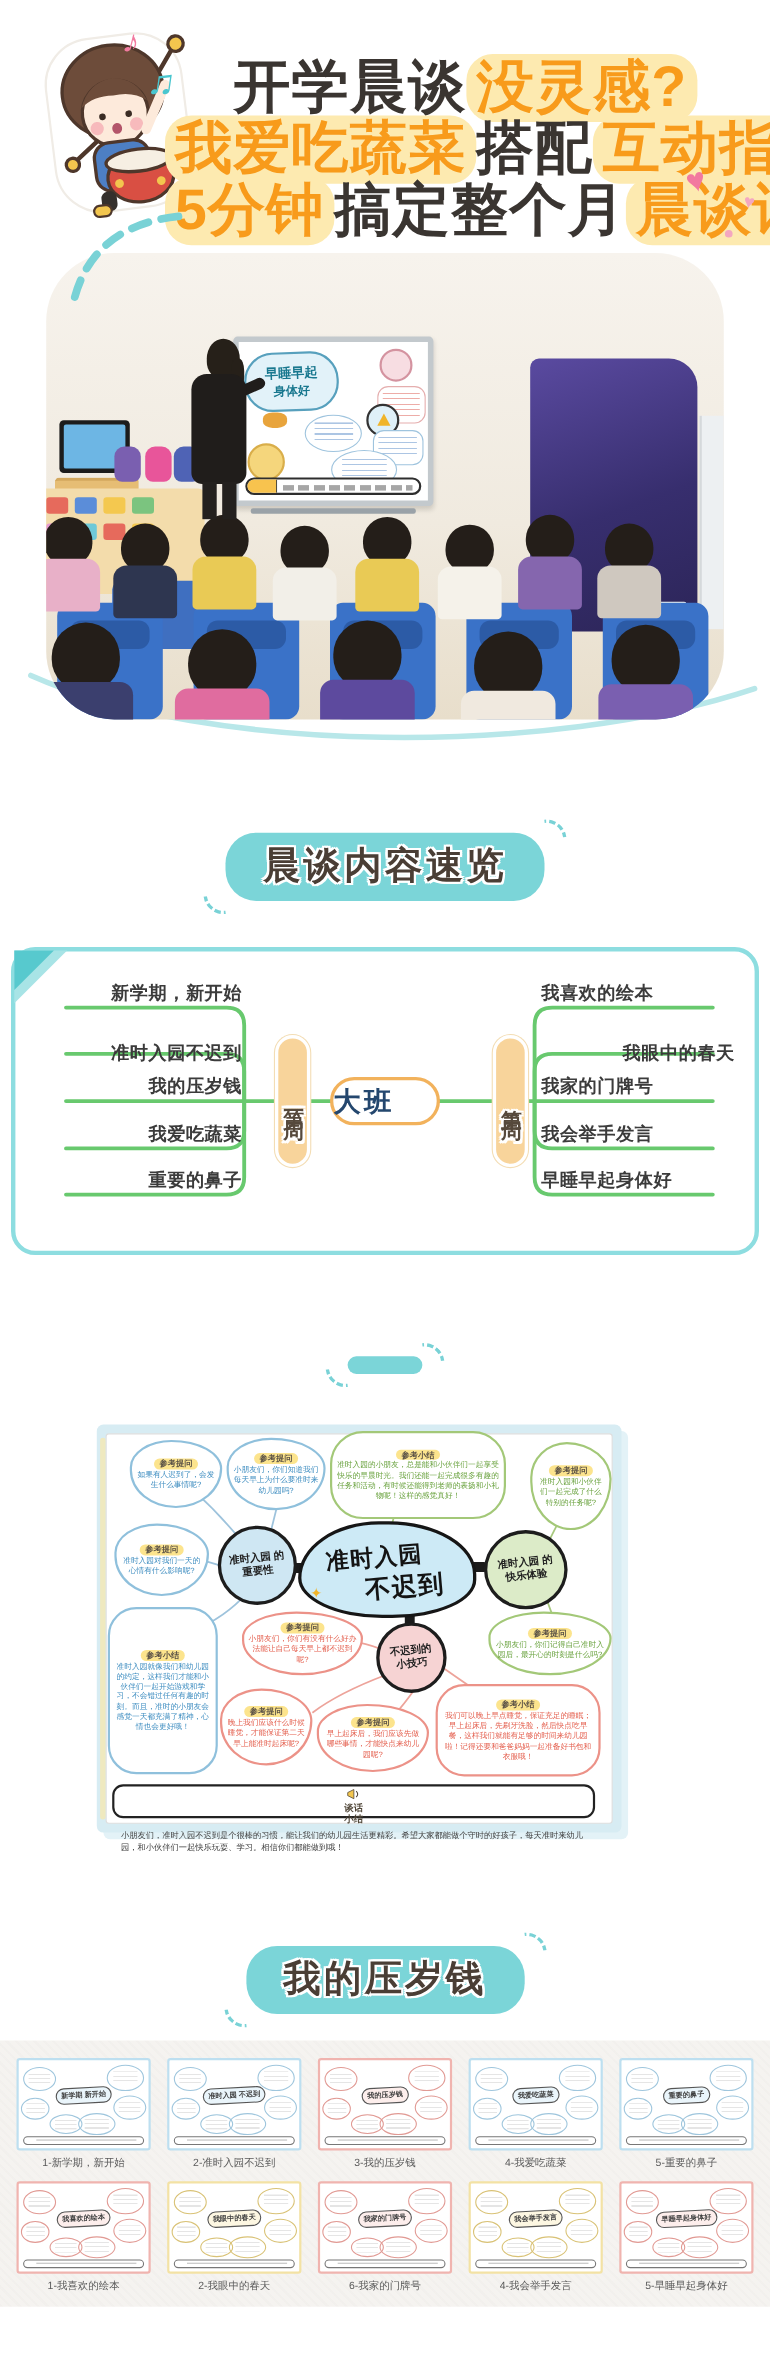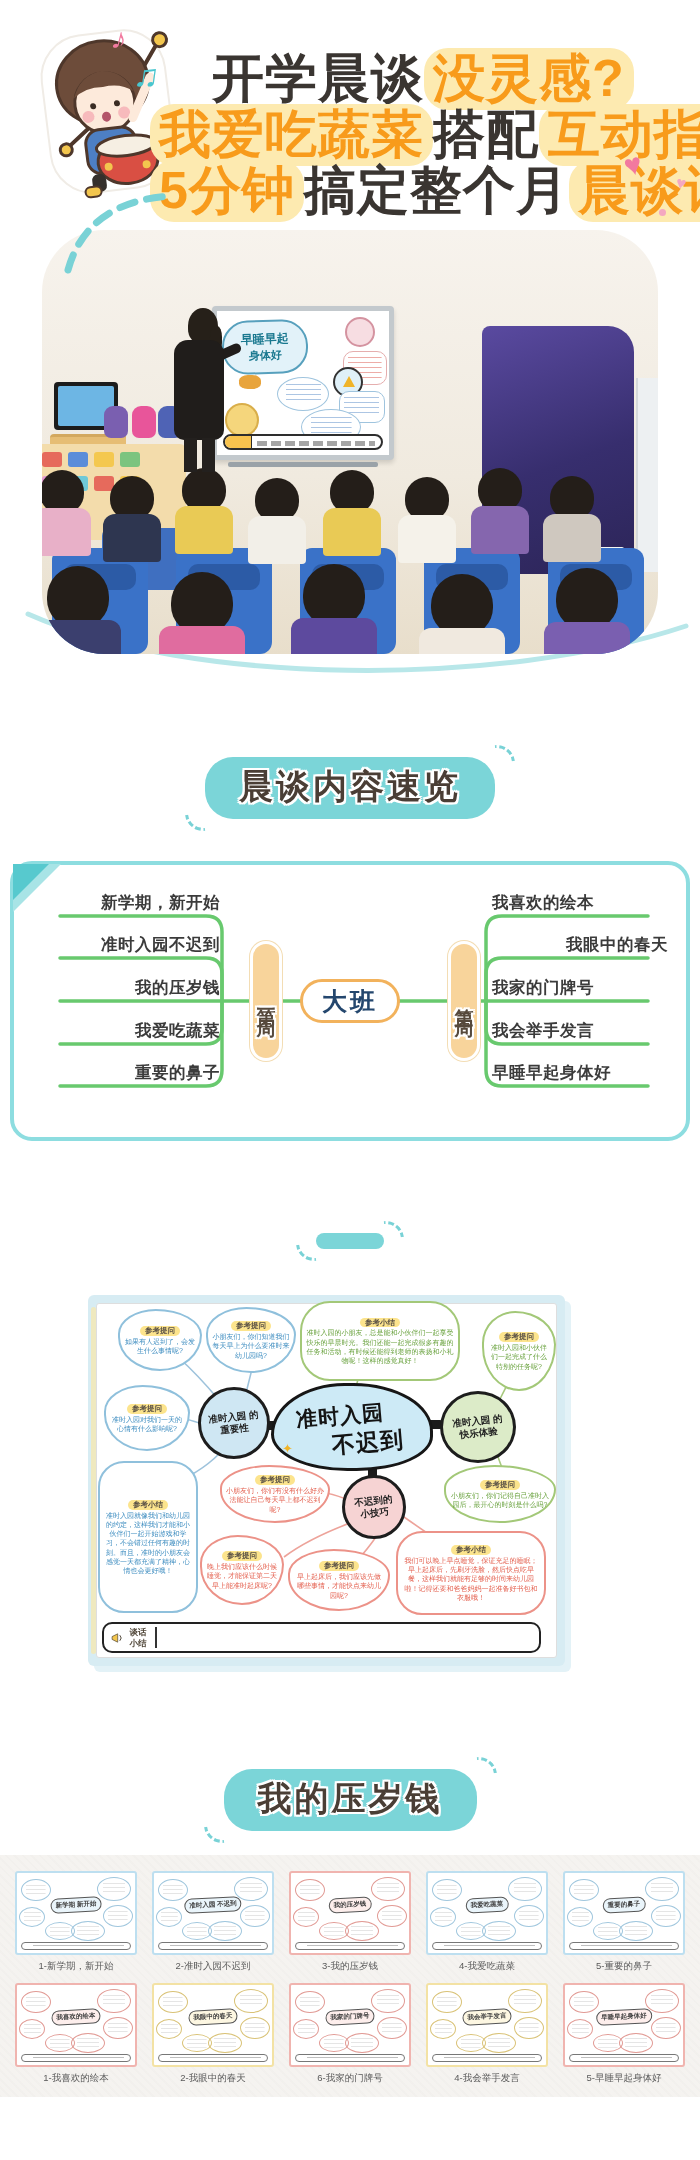--- a/index.html
+++ b/index.html
@@ -96,27 +96,27 @@
   .arc-r { right:-20px; top:-12px; transform:rotate(218deg); }
 
   
   .mindcard { position:relative; margin:42px 10px 0; height:280px; background:#fff; border:4px solid #8ddde0; border-radius:22px; }
   .fold1 { position:absolute; left:-1px; top:-1px; width:0; height:0; border-top:48px solid #a8e4e6; border-right:48px solid transparent; }
   .fold2 { position:absolute; left:-1px; top:-1px; width:0; height:0; border-top:36px solid #57c9ce; border-right:36px solid transparent; }
   .mm-svg { position:absolute; left:0; top:0; width:100%; height:100%; }
   .topic { position:absolute; font-size:16.5px; font-weight:600; color:#3b3b3b; letter-spacing:.5px; white-space:nowrap; }
   .tl { left:40px; width:166px; text-align:right; }
   .tr { left:478px; width:176px; text-align:left; }
-  .ty1 { top:27px; } .ty2 { top:69px;text-align:right; } .ty3 { top:112px; } .ty4 { top:155px; } .ty5 { top:197px; }
+  .ty1 { top:27px; } .ty2 { top:82px;text-align:right; } .ty3 { top:112px; } .ty4 { top:155px; } .ty5 { top:197px; }
   .wpill { position:absolute; top:76px; width:32px; height:120px; background:#f8d49b; border:3px solid #fff; border-radius:18px;
     box-shadow:0 0 0 1px #f3ddb4; display:flex; align-items:center; justify-content:center; }
   .wpill span { writing-mode:vertical-rl; font-size:19px; font-weight:bold; color:#56493c; letter-spacing:5px; }
   .wp-l { left:236px; } .wp-r { left:434px; }
   .cnode { position:absolute; left:286px; top:114px; width:100px; height:44px; background:#fff; border:3px solid #f2b25c; border-radius:24px;
-    display:flex; align-items:center; justify-content:center; }
+    display:flex; align-items:center; }
   .cnode span { font-size:25px; font-weight:bold; color:#24476e; letter-spacing:3px; }
 
   
   .poster { position:relative; margin:46px 0 0 88px; width:477px; height:371px; background:#d7ecf3; border-radius:6px;
     box-shadow:6px 6px 0 #e3f2f7; }
   .poster .paper { position:absolute; inset:8px; background:#fff; border:1px solid #dedede; border-radius:3px; }
   .poster .ystrip { position:absolute; left:3px; top:12px; bottom:12px; width:5px; background:#efe9bf; border-radius:3px; }
   .pk-svg { position:absolute; inset:0; width:100%; height:100%; z-index:1; }
   .bub { position:absolute; z-index:2; background:#fff; border-width:2px; border-style:solid; padding:3px 4px 2px; text-align:center;
     font-size:7px; line-height:1.32; border-radius:45% 55% 50% 50% / 40% 42% 58% 55%; display:flex; flex-direction:column; align-items:center; justify-content:center; }
@@ -146,21 +146,21 @@
   .pcloud { position:absolute; z-index:4; left:183px; top:88px; width:162px; height:88px; background:#cdeaf6; border:3px solid #161616;
     border-radius:48% 52% 50% 50% / 62% 58% 42% 44%; }
   .pcloud .pc1 { margin:14px 0 0 22px; font-size:21px; font-weight:bold; color:#141414; transform:rotate(-5deg); letter-spacing:1px; }
   .pcloud .pc2 { margin:-2px 0 0 58px; font-size:23px; font-weight:bold; color:#141414; transform:rotate(-5deg); letter-spacing:1px; }
   .pcloud .spark { position:absolute; left:8px; bottom:12px; color:#f0b429; font-size:13px; }
   .stub { position:absolute; z-index:2; background:#1b1b1b; border-radius:2px; }
   .st-l { left:178px; top:126px; width:12px; height:9px; }
   .st-r { left:340px; top:125px; width:14px; height:9px; }
   .st-b { left:280px; top:172px; width:9px; height:13px; }
   .pbanner { position:absolute; z-index:3; left:14px; right:24px; top:327px; height:31px; background:#fff; border:2px solid #222;
-    border-radius:10px; display:flex; align-items:center; padding:0 6px; }
+    border-radius:10px; display:flex; align-items:center; padding:0 6px;flex-direction:column; }
   .pb-label { width:24px; font-size:8.5px; font-weight:bold; color:#4f4537; line-height:1.2; text-align:center; }
   .pb-div { width:2px; align-self:stretch; margin:3px 5px; background:#333; }
   .pb-text { flex:1; font-size:7.5px; color:#3c3c3c; line-height:1.35; }
   .mega { width:14px; height:14px; margin-right:2px; flex:none; }
 
   
   .grid-section { margin-top:24px; background:#f5f3f0; padding:16px 8px 12px;
     background-image:repeating-linear-gradient(45deg, rgba(0,0,0,.012) 0 2px, transparent 2px 6px); }
   .grow { display:flex; gap:15px; justify-content:center; }
   .grow + .grow { margin-top:10px; }
@@ -457,20 +457,21 @@
     <div class="pc2">不迟到</div>
     <span class="spark">✦</span>
   </div>
   <div class="pbanner">
     <svg class="mega" viewBox="0 0 20 20" fill="none">
       <path d="M3 8 L11 4 V16 L3 12 Z" fill="#f3c64e" stroke="#4f4537"></path>
       <path d="M14 6 q4 4 0 8" stroke="#4f4537" stroke-width="1.4"></path>
     </svg>
     <span class="pb-label">谈话小结</span>
     <span class="pb-div"></span>
+    <span class="pb-text">小朋友们，准时入园不迟到是个很棒的习惯，能让我们的幼儿园生活更精彩。希望大家都能做个守时的好孩子，每天准时来幼儿园，和小伙伴们一起快乐玩耍、学习。相信你们都能做到哦！</span>
   </div>
 </div>
 
 <div class="pillhead mt3">
   <span class="arcq arc-l"></span>
   <span class="arcq arc-r"></span>
   <div class="ptx ow">我的压岁钱</div>
 </div>
 
 <div class="grid-section">

